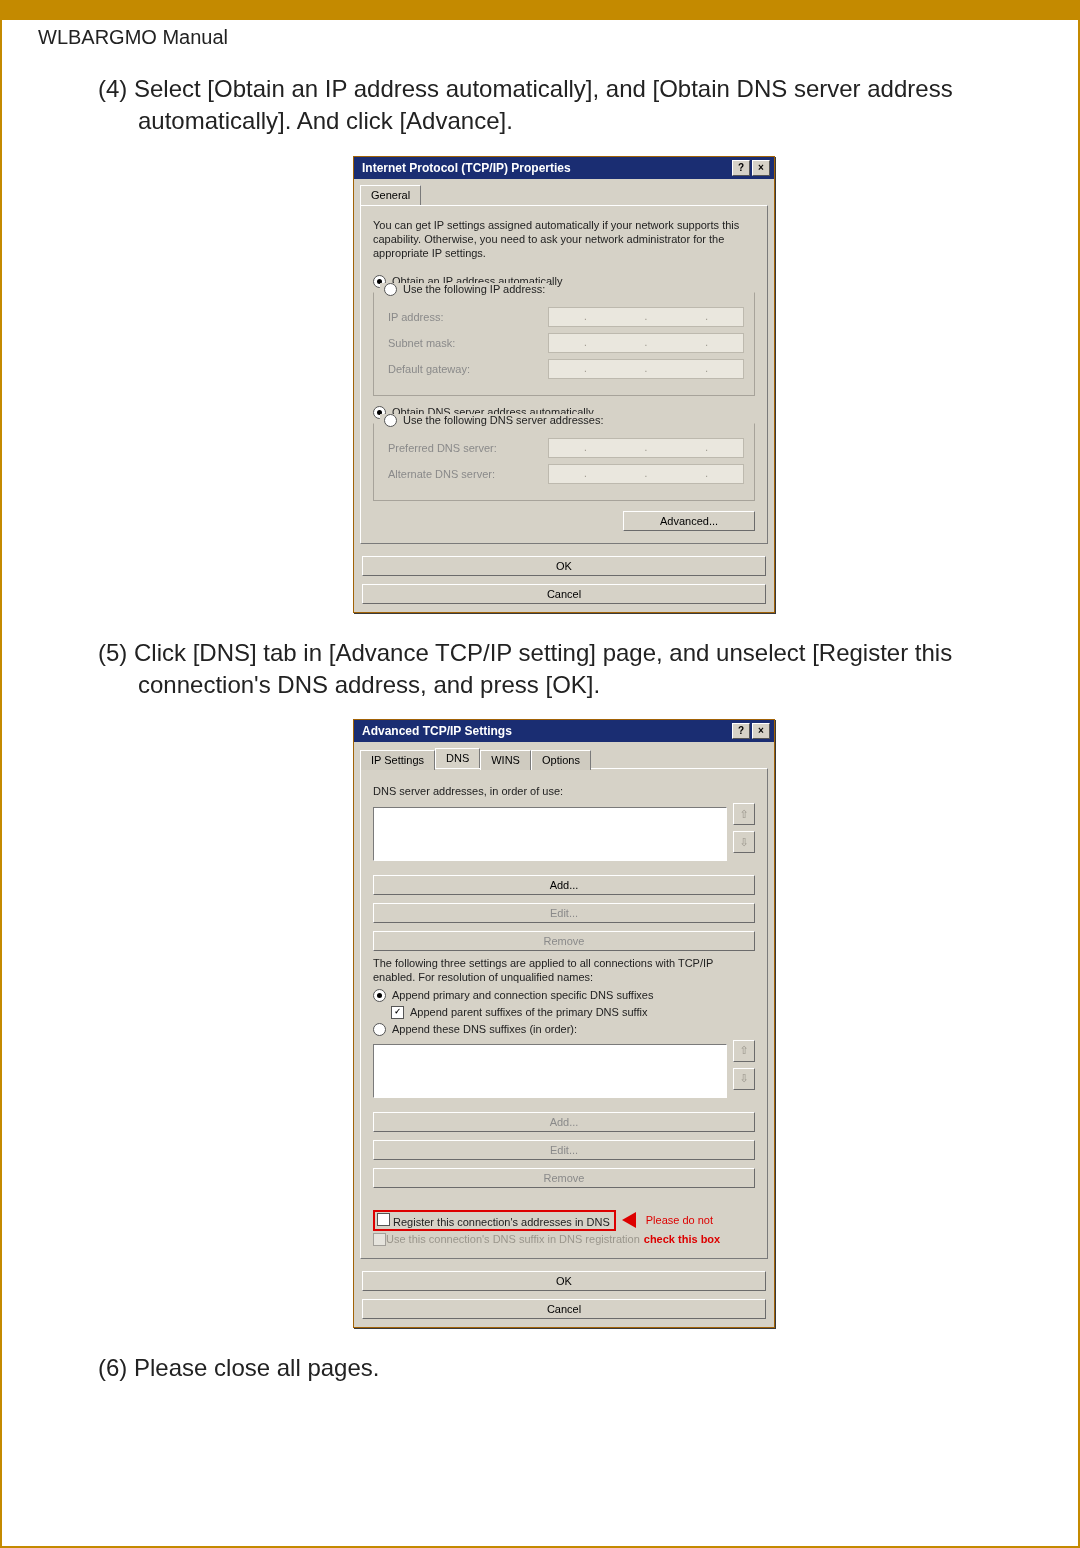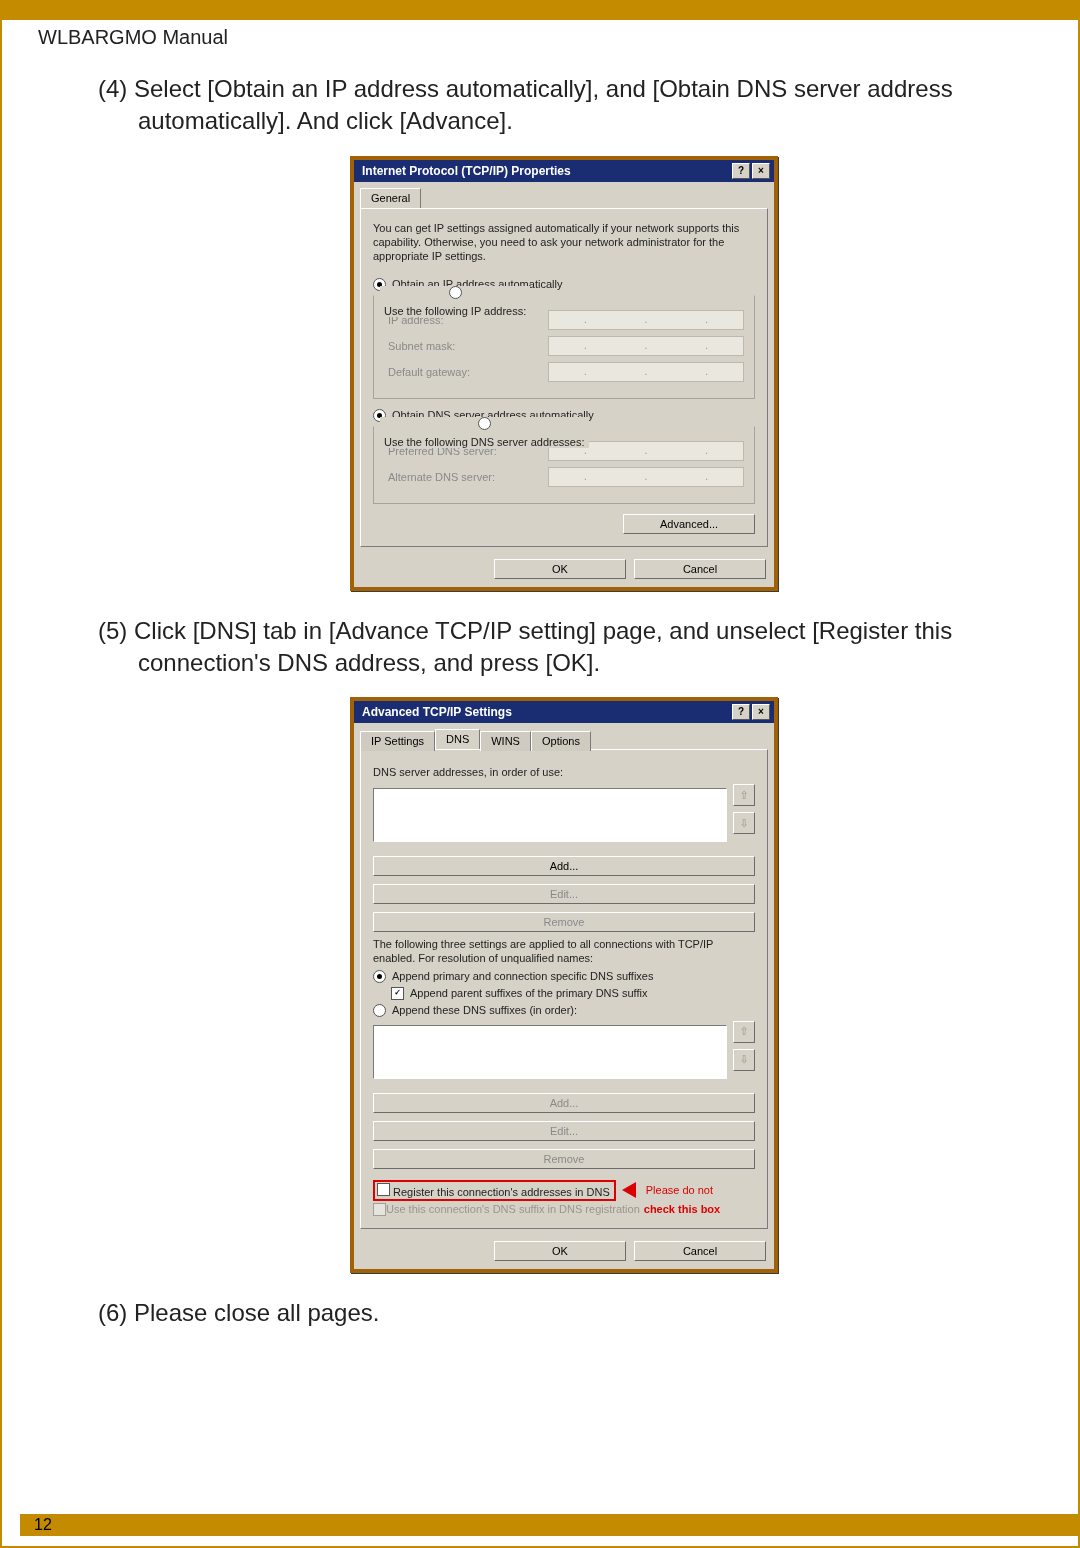--- a/index.html
+++ b/index.html
@@ -40,21 +40,21 @@
     display: block;
     padding-left: 40px;
     text-indent: -40px;
   }
 
   
   .dialog {
     width: 420px;
     margin: 12px auto 24px auto;
     background: #d6d2c7;
-    border: 4px solid #a16207;
+    border: 1px solid #a16207;
     box-shadow: 1px 1px 0 #3a3a3a;
     font-size: 11px;
     color: #222;
   }
   .titlebar {
     height: 22px;
     background: linear-gradient(#1a2d72, #1a2d72);
     color: #fff;
     display: flex;
     align-items: center;
@@ -154,21 +154,20 @@
   .groupbox > .legend {
     position: absolute;
     top: -10px;
     left: 6px;
     display: flex;
     align-items: center;
     gap: 6px;
     background: #d6d2c7;
     padding: 0 4px;
     font-size: 11px;
-    flex-direction: column;
   }
   .fieldrow {
     display: flex;
     align-items: center;
     margin: 6px 0;
     gap: 0;
   }
   .fieldrow .lbl {
     width: 160px;
     color: #8a8a8a;
@@ -205,20 +204,21 @@
     color: #000;
     text-align: center;
   }
   .winbtn.disabled { color: #8a8a8a; }
 
   .bottombar {
     display: flex;
     justify-content: flex-end;
     gap: 8px;
     padding: 6px 8px 8px 8px;
+    flex-direction: column;
   }
 
   
   .listbox {
     height: 52px;
     background: #fff;
     border: 1px solid #7a7a7a;
     border-right-color: #fff;
     border-bottom-color: #fff;
     margin: 4px 0 6px 0;
@@ -438,21 +438,21 @@
             <div class="udbtn">⇩</div>
           </div>
         </div>
         <div class="btnrow center">
           <div class="winbtn disabled">Add...</div>
           <div class="winbtn disabled">Edit...</div>
           <div class="winbtn disabled">Remove</div>
         </div>
 
 
-        <div style="display:flex; align-items:center; gap:6px; margin-top:11px;">
+        <div style="display:flex; align-items:center; gap:6px; margin-top:22px;">
           <span class="redbox">
             <span class="check-box"></span>
             <span style="font-size:11px;">Register this connection's addresses in DNS</span>
           </span>
           <span class="redarrow"></span>
           <span class="redtext">Please do not</span>
         </div>
         <div style="display:flex; align-items:center; margin-top:2px;">
           <span class="check-box" style="opacity:.4;"></span>
           <span class="graytext">Use this connection's DNS suffix in DNS registration</span>
@@ -464,16 +464,13 @@
         <div class="winbtn">OK</div>
         <div class="winbtn">Cancel</div>
       </div>
     </div>
 
     <p class="step">
       <span class="indent">(6) Please close all pages.</span>
     </p>
   </div>
 
-  <div class="pagenum">
-    <span>12</span>
-  </div>
 </div>
 
 </body></html>

